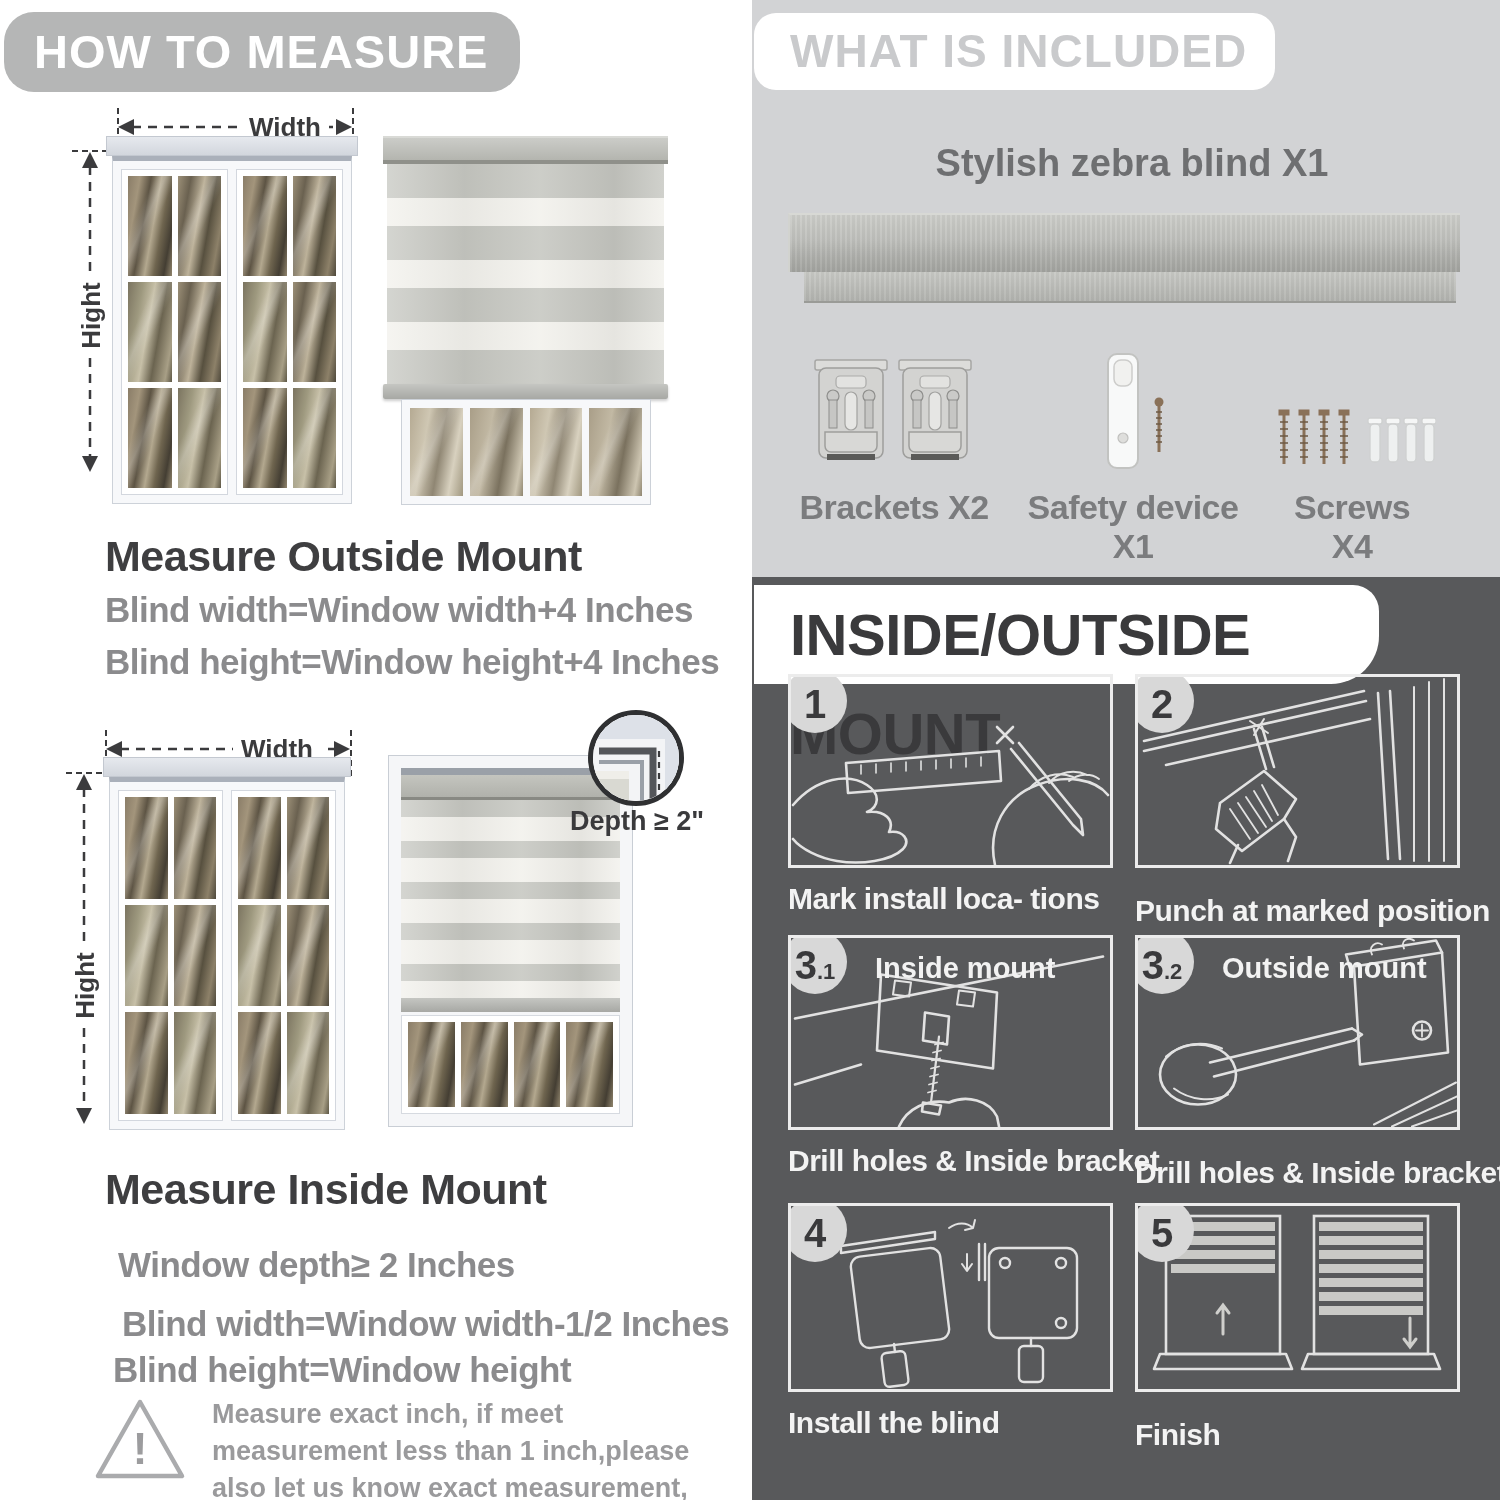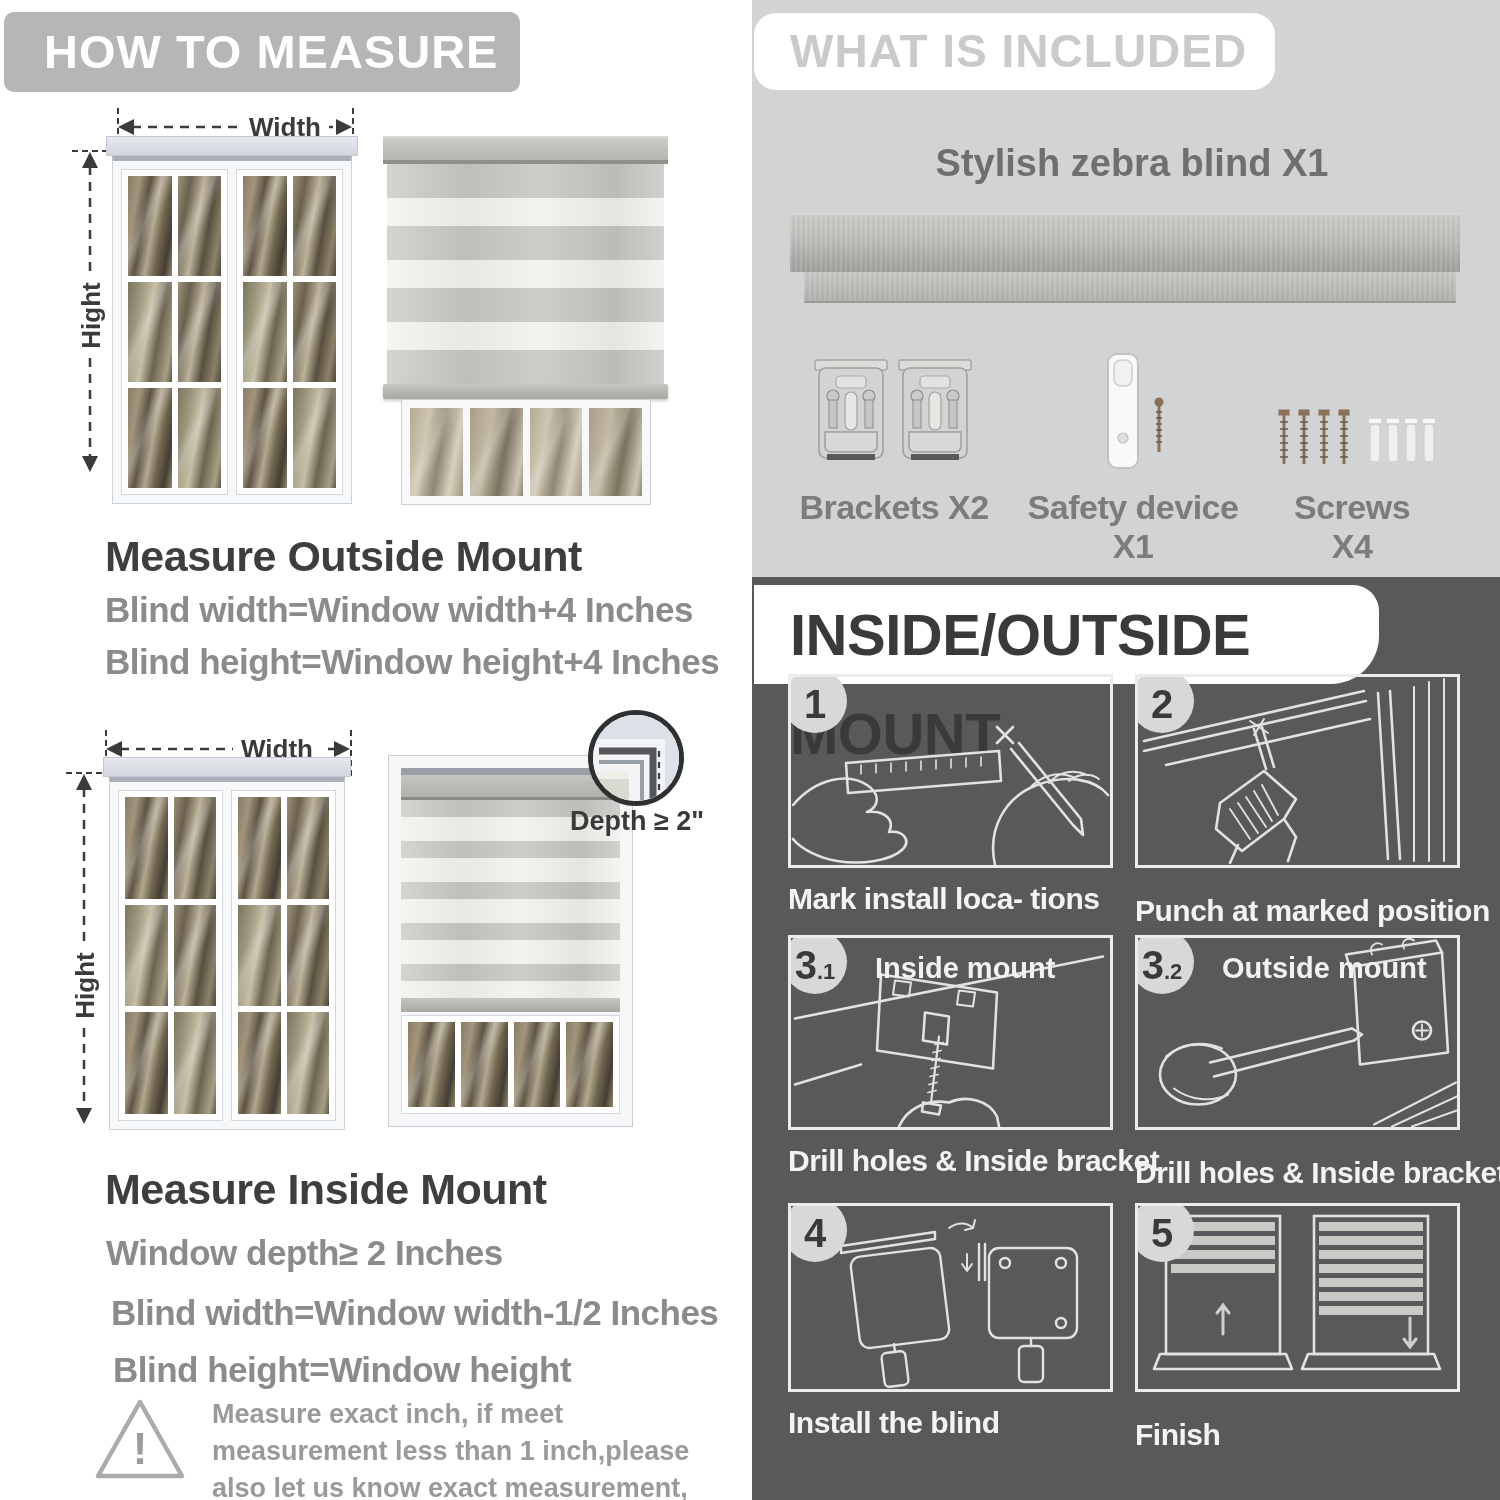--- a/index.html
+++ b/index.html
@@ -3,22 +3,22 @@
 <meta charset="utf-8">
 <style>
   html,body{margin:0;padding:0;}
   body{width:1500px;height:1500px;position:relative;overflow:hidden;background:#ffffff;
        font-family:"Liberation Sans","DejaVu Sans",sans-serif;font-weight:bold;}
   .abs{position:absolute;}
 
   
   #left-panel{position:absolute;left:0;top:0;width:752px;height:1500px;background:#ffffff;}
   .header-box{position:absolute;left:4px;top:12px;width:516px;height:80px;background:#b5b6b6;
-              border-radius:10px;color:#ffffff;font-size:47px;letter-spacing:1px;
-              line-height:80px;padding-left:40px;box-sizing:border-box;}
+              border-radius:30px;color:#ffffff;font-size:47px;letter-spacing:1px;
+              line-height:80px;padding-left:30px;box-sizing:border-box;}
 
   
   .vtick{position:absolute;width:0;height:46px;border-left:2px dashed #3b3b3d;}
   .htick{position:absolute;height:0;border-top:2px dashed #3b3b3d;}
   .mlabel{position:absolute;background:#ffffff;color:#3b3b3d;font-size:26px;padding:0 8px;margin-left:45px;}
   .vlabel{position:absolute;background:#ffffff;color:#3b3b3d;font-size:26px;padding:2px 6px;
           transform:rotate(-90deg);transform-origin:center;}
 
   
   .window{position:absolute;}
@@ -228,22 +228,22 @@
       <rect x="0" y="56" width="36" height="30" fill="#d9d9d2"></rect>
       <rect x="0" y="56" width="36" height="8" fill="#efeee9"></rect>
       <path d="M6,36 H60 V86" stroke="#54565a" stroke-width="7" fill="none"></path>
       <path d="M6,47 H49 V86" stroke="#9aa0a8" stroke-width="4" fill="none"></path>
       <line x1="66" y1="36" x2="66" y2="86" stroke="#3b3b3d" stroke-width="2.2" stroke-dasharray="6 5"></line>
     </svg>
   </div>
   <span class="abs" style="left:562px;top:806px;width:150px;text-align:center;color:#3a3a3c;font-size:27px;">Depth ≥ 2"</span>
 
   <h2 class="h2-dark" style="left:105px;top:1165px;margin:0;">Measure Inside Mount</h2>
-  <p class="sub-gray" style="left:105px;top:1232px;margin:1px;">Window depth≥ 2 Inches</p>
-  <p class="sub-gray" style="left:105px;top:1287px;margin:6px;">Blind width=Window width-1/2 Inches</p>
+  <p class="sub-gray" style="left:105px;top:1232px;margin:13px;">Window depth≥ 2 Inches</p>
+  <p class="sub-gray" style="left:105px;top:1287px;margin:17px;">Blind width=Window width-1/2 Inches</p>
   <p class="sub-gray" style="left:105px;top:1342px;margin:8px;">Blind height=Window height</p>
 
   <svg class="abs" style="left:90px;top:1394px;width:100px;height:90px;">
     <path d="M50,8 L92,82 L8,82 Z" stroke="#aaabad" stroke-width="4.5" fill="none" stroke-linejoin="round"></path>
   </svg>
   <span id="note-mark">!</span>
   <p id="note-text" style="margin:0;">Measure exact inch, if meet measurement less than 1 inch,please also let us know exact measurement, please do not leave it</p>
 </section>
 
 <section id="right-top">

